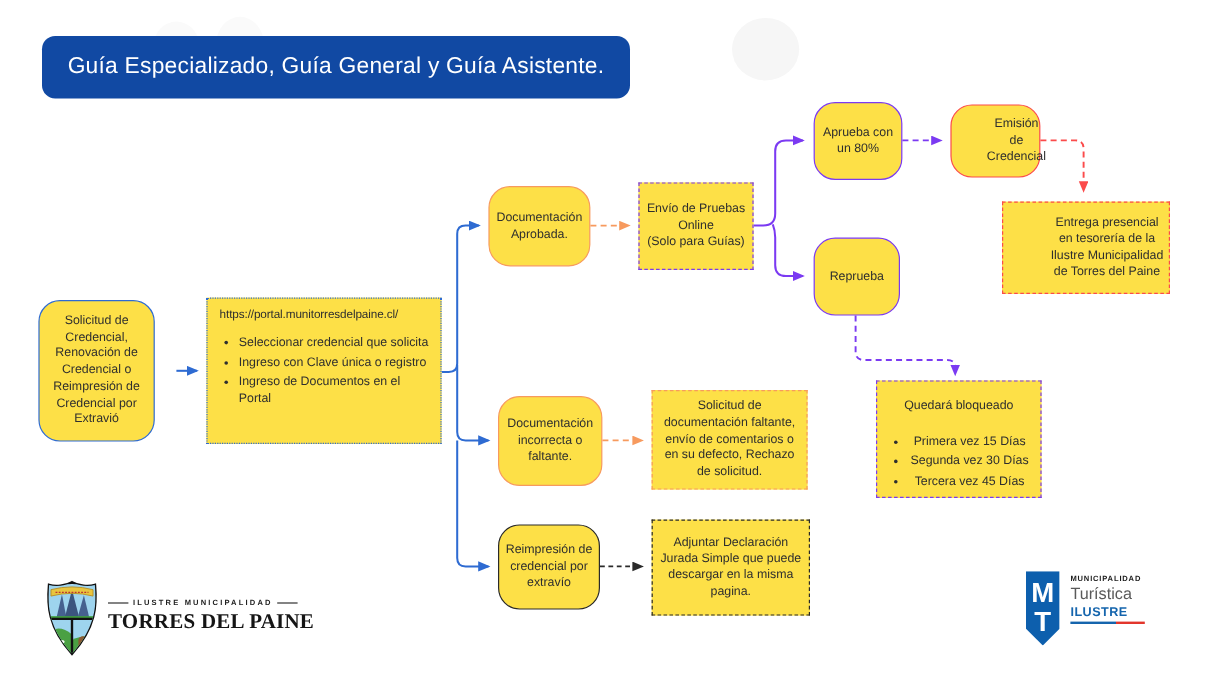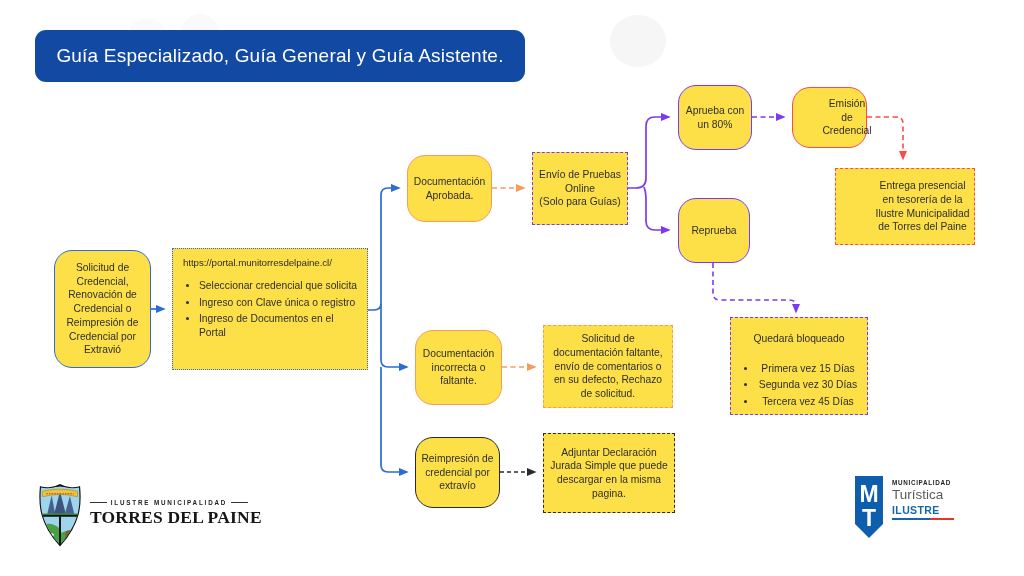--- a/index.html
+++ b/index.html
@@ -114,21 +114,21 @@
 
     <path d="M867 117 H896 Q903 117 903 124 V159" stroke="#fb4b4b" stroke-width="1.6" stroke-dasharray="5 3.5" fill="none" marker-end="url(#ar)"></path>
 
     <path d="M713 263 V293 Q713 300 720 300 H789 Q796 300 796 306 V312" stroke="#7b3af2" stroke-width="1.6" stroke-dasharray="5 3.5" fill="none" marker-end="url(#ap)"></path>
 
     <path d="M502 367 H535" stroke="#f79a5e" stroke-width="1.6" stroke-dasharray="5 3.5" fill="none" marker-end="url(#ao)"></path>
 
     <path d="M500 472 H535" stroke="#2a2a2a" stroke-width="1.6" stroke-dasharray="4 3" fill="none" marker-end="url(#ak)"></path>
   </svg>
 
-  <div class="node round c-blue" style="left:54px; top:250px; width:97px; height:118px;">
+  <div class="node round c-blue" style="left:32px; top:250px; width:97px; height:118px;">
     <span>Solicitud de Credencial, Renovación de Credencial o Reimpresión de Credencial por Extravió</span>
   </div>
 
   <div class="node dot c-blue portal" style="left:172px; top:248px; width:196px; height:122px;">
     <div class="url">https://portal.munitorresdelpaine.cl/</div>
     <ul>
       <li>Seleccionar credencial que solicita</li>
       <li>Ingreso con Clave única o registro</li>
       <li>Ingreso de Documentos en el Portal</li>
     </ul>

